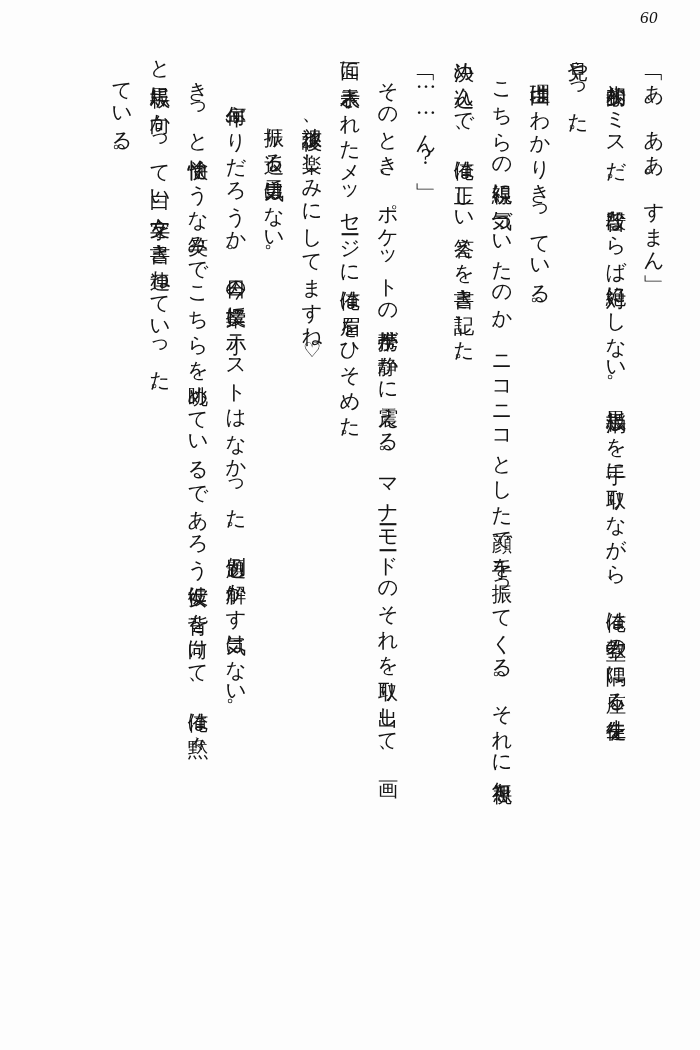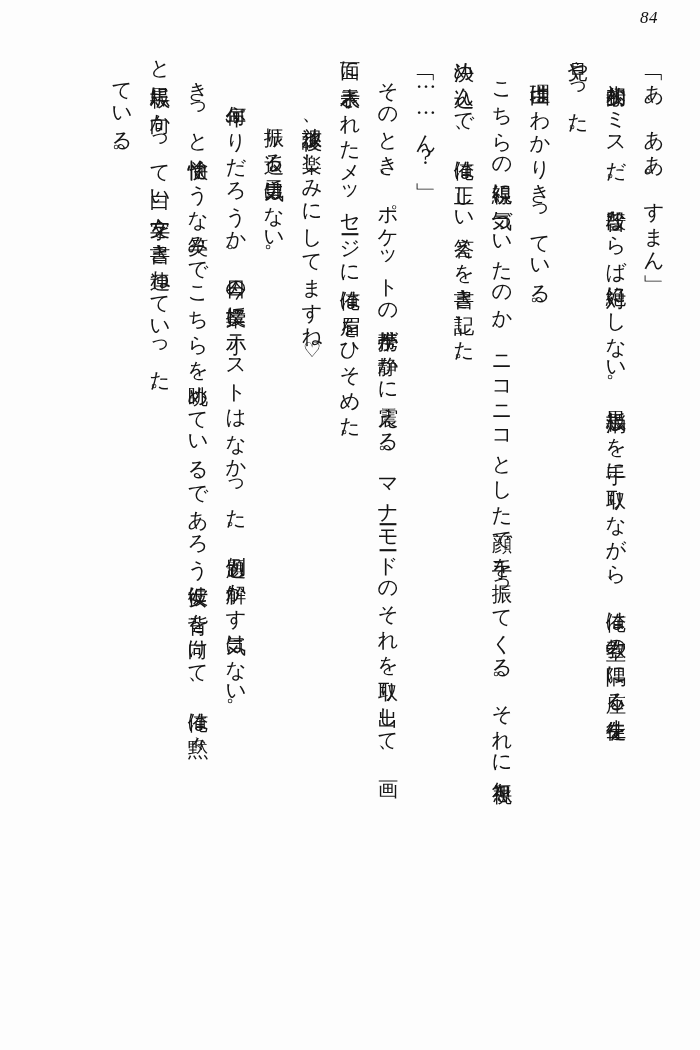--- a/index.html
+++ b/index.html
@@ -72,21 +72,21 @@
   }
   .tcol.indent3 {
     padding-top: 66px;
   }
 </style>
 </head>
 <body>
 
 <div id="page">
 
-  <div class="page-number">84</div>
+  <div class="page-number">60</div>
 
   <div class="text-body">
     <div class="tcol indent">「あ、ああ。すまん」</div>
     <div class="tcol indent">初歩的なミスだ。普段ならば絶対にしない。黒板消しを手に取りながら、俺は教室の隅に座る生徒を</div>
     <div class="tcol">見やった。</div>
     <div class="tcol indent">理由はわかりきっている。</div>
     <div class="tcol indent">こちらの視線に気づいたのか、ニコニコとした顔で手を振ってくる。それに無視を</div>
     <div class="tcol">決め込んで、俺は正しい答えを書き記した。</div>
     <div class="tcol indent">「……ん?」</div>
     <div class="tcol indent">そのとき、ポケットの携帯が静かに震える。マナーモードのそれを取り出して、画</div>

